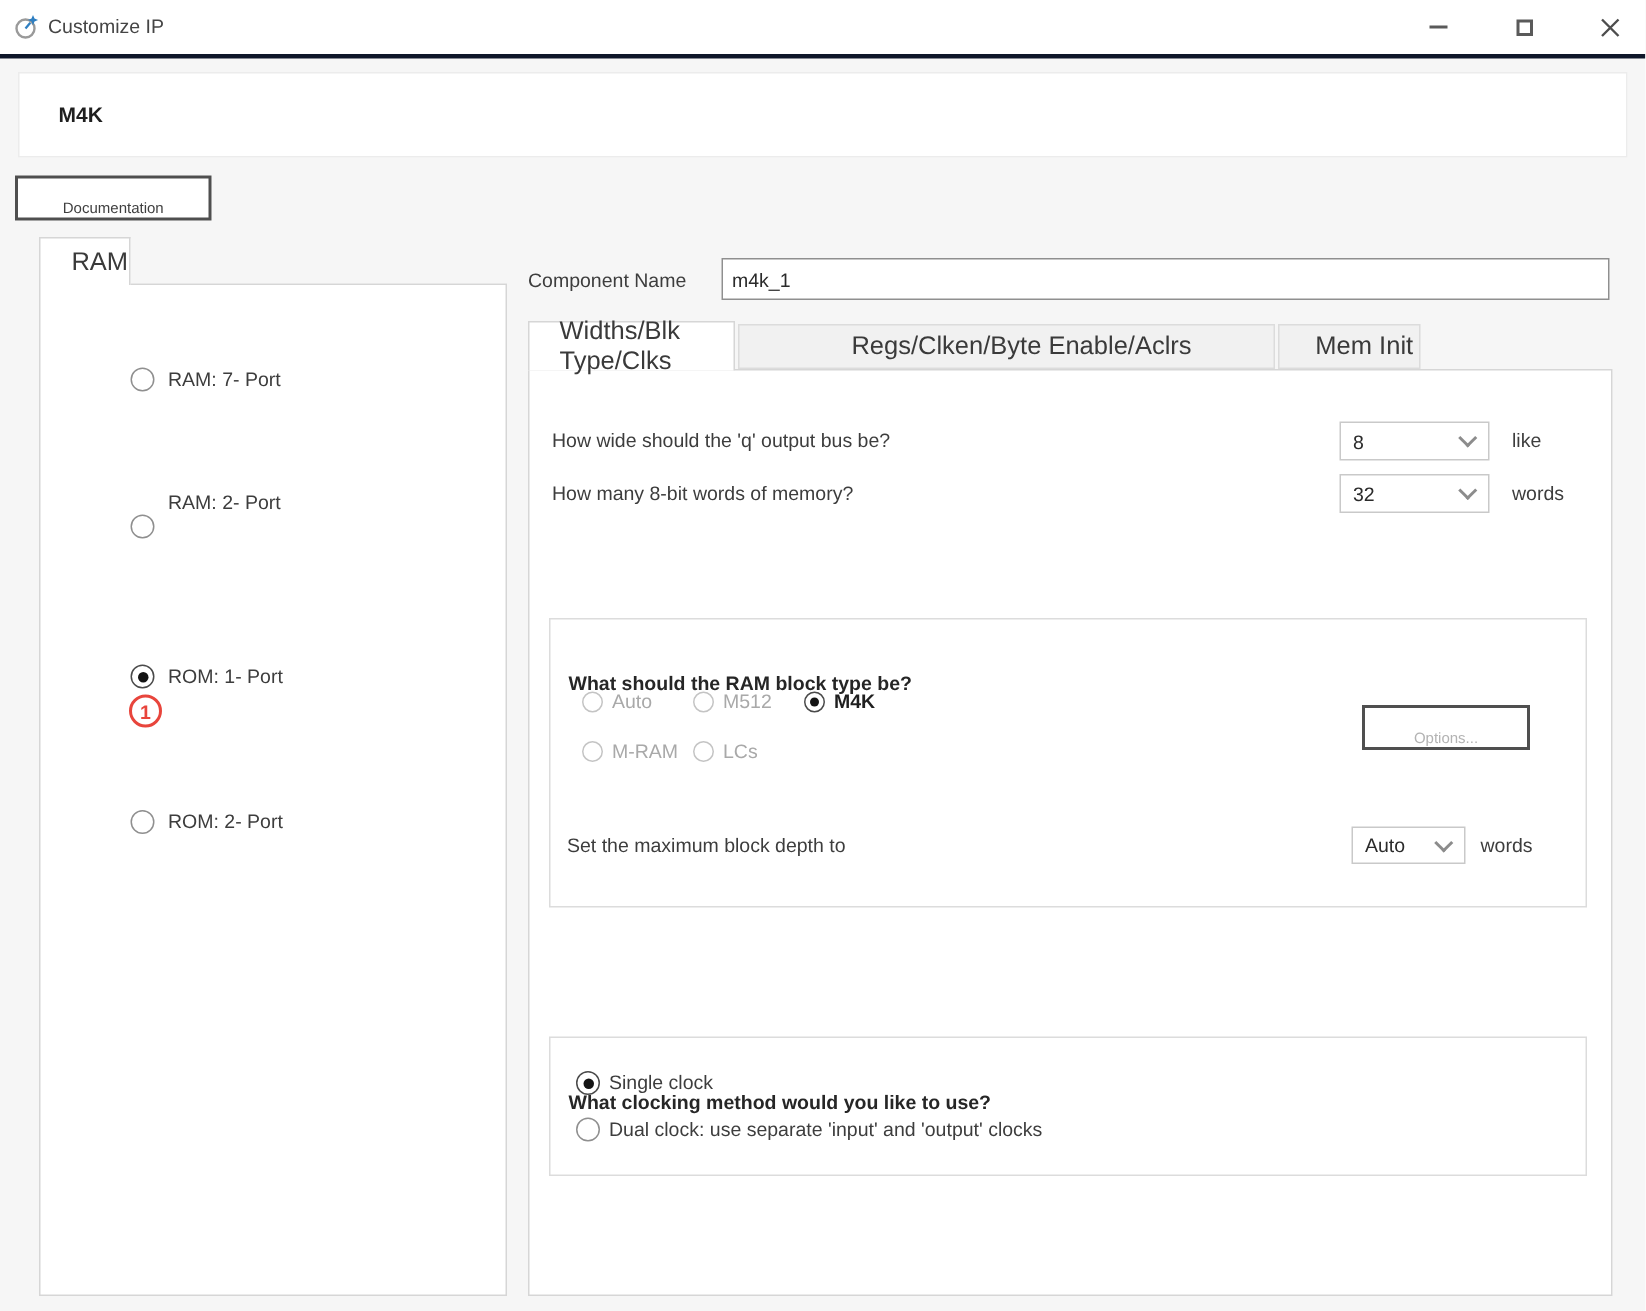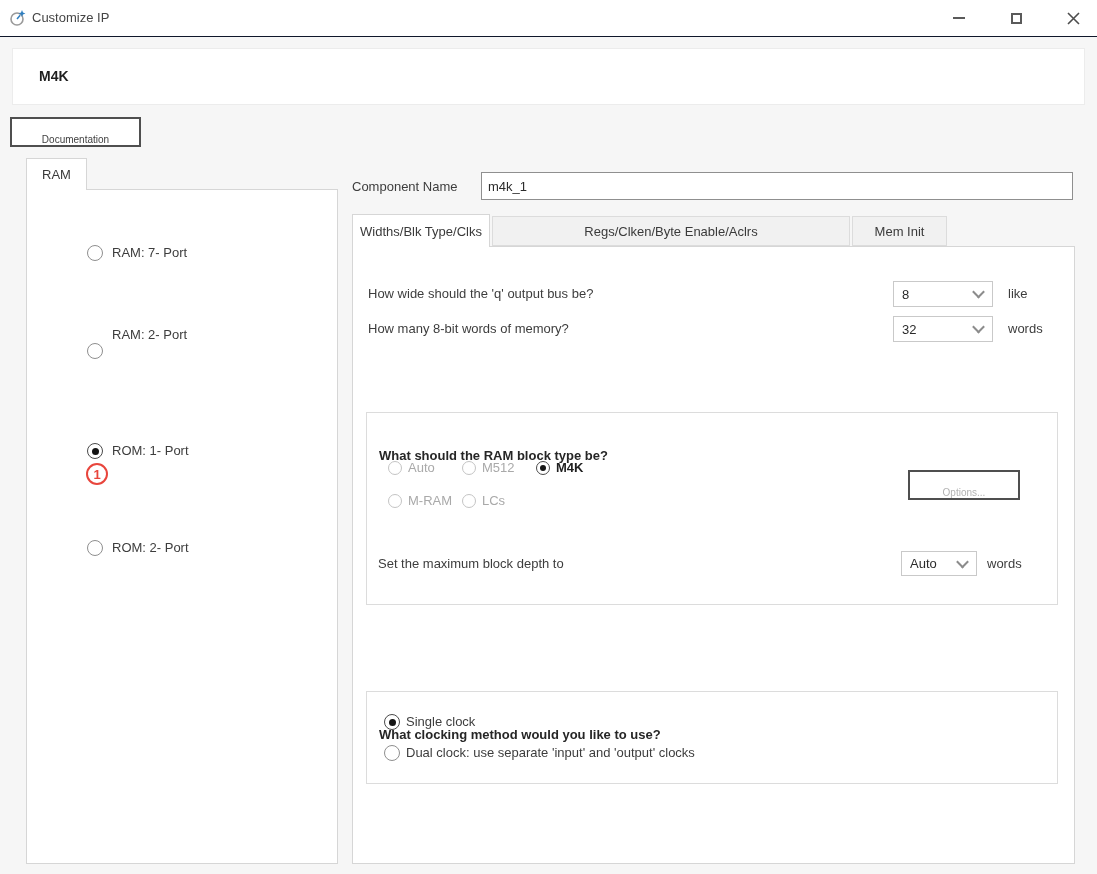--- a/index.html
+++ b/index.html
@@ -1,33 +1,33 @@
 <!DOCTYPE html>
 <html><head>
 <meta charset="utf-8">
 <style>
   html,body{margin:0;padding:0;background:#fff;}
   #window{
     position:relative;width:1097px;height:874px;background:#f6f6f6;
     font-family:"Liberation Sans",sans-serif;font-size:13px;color:#3d3d3d;overflow:hidden;
   }
   
-  .titlebar{position:absolute;left:0;top:0;width:1097px;height:36px;background:#fff;border-bottom:1px solid #0f172a;}
+  .titlebar{position:absolute;left:0;top:0;width:1097px;height:36px;background:#fff;border-bottom:3px solid #0f172a;}
   .appicon{position:absolute;left:9px;top:9px;width:18px;height:18px;}
   .wtitle{position:absolute;left:32px;top:0;line-height:36px;color:#454545;font-size:13px;}
   .winbtn{position:absolute;top:3px;width:32px;height:30px;display:flex;align-items:center;justify-content:center;cursor:default;}
   .minbar{width:12px;height:2px;background:#5a5a5a;}
   .maxbox{width:11px;height:11px;border:2px solid #5a5a5a;box-sizing:border-box;background:transparent;}
   
   .m4kbox{position:absolute;left:12px;top:48px;width:1073px;height:57px;background:#fff;border:1px solid #ececec;box-sizing:border-box;}
   .m4ktext{position:absolute;left:26px;top:0;line-height:55px;font-weight:bold;font-size:14px;color:#1f1f1f;}
   .push{position:absolute;background:#fff;border:2px solid #4f4f4f;box-sizing:border-box;display:flex;align-items:flex-end;justify-content:center;font-size:10px;color:#3f3f3f;}
   
   .panel{position:absolute;background:#fff;border:1px solid #d6d6d6;box-sizing:border-box;}
-  .tab{position:absolute;box-sizing:border-box;display:flex;align-items:center;justify-content:center;color:#3a3a3a;font-size:13px;}
+  .tab{position:absolute;box-sizing:border-box;display:flex;align-items:center;justify-content:center;color:#3a3a3a;font-size:17px;padding-left:20px;}
   .tab.active{background:#fff;border:1px solid #d6d6d6;border-bottom:none;z-index:2;}
   .tab.inactive{background:#f1f1f1;border:1px solid #dcdcdc;z-index:1;}
   
   .rb{position:absolute;width:14px;height:14px;border:1px solid #8f8f8f;border-radius:50%;background:#fff;box-sizing:border-box;}
   .rb.lg{width:16px;height:16px;}
   .rb.dis{border-color:#c4c4c4;}
   .rb.sel{border-color:#4a4a4a;}
   .rb.sel::after{content:"";position:absolute;left:3px;top:3px;width:6px;height:6px;border-radius:50%;background:#141414;}
   .rb.lg.sel::after{left:3.5px;top:3.5px;width:7px;height:7px;}
   .lbl{position:absolute;line-height:16px;color:#3d3d3d;white-space:nowrap;}

